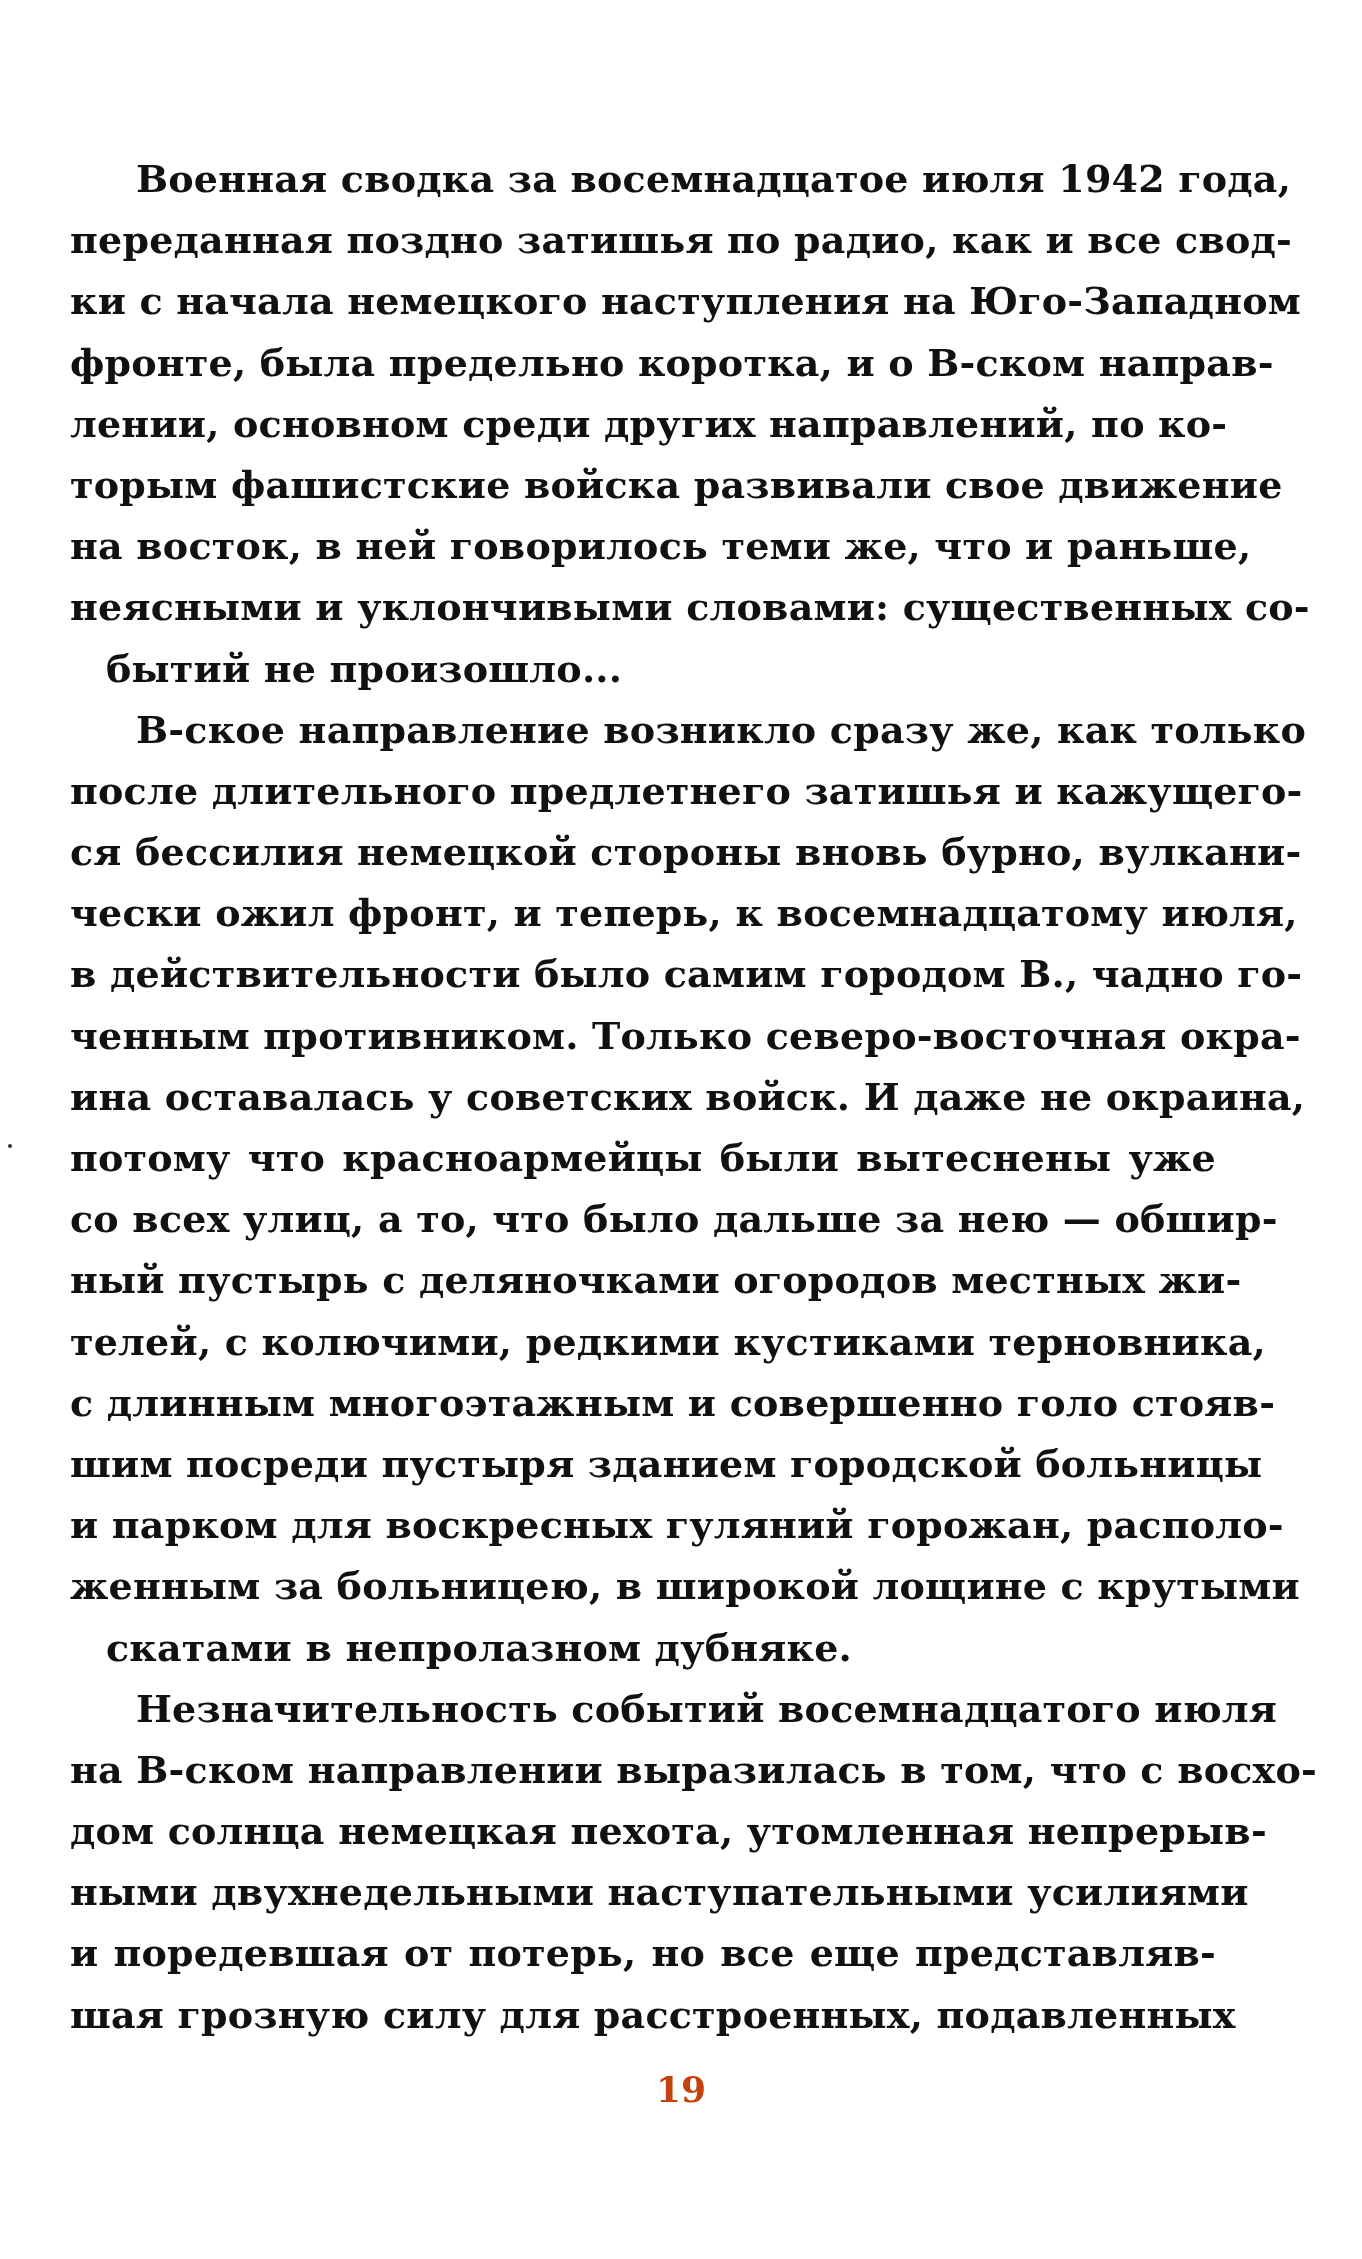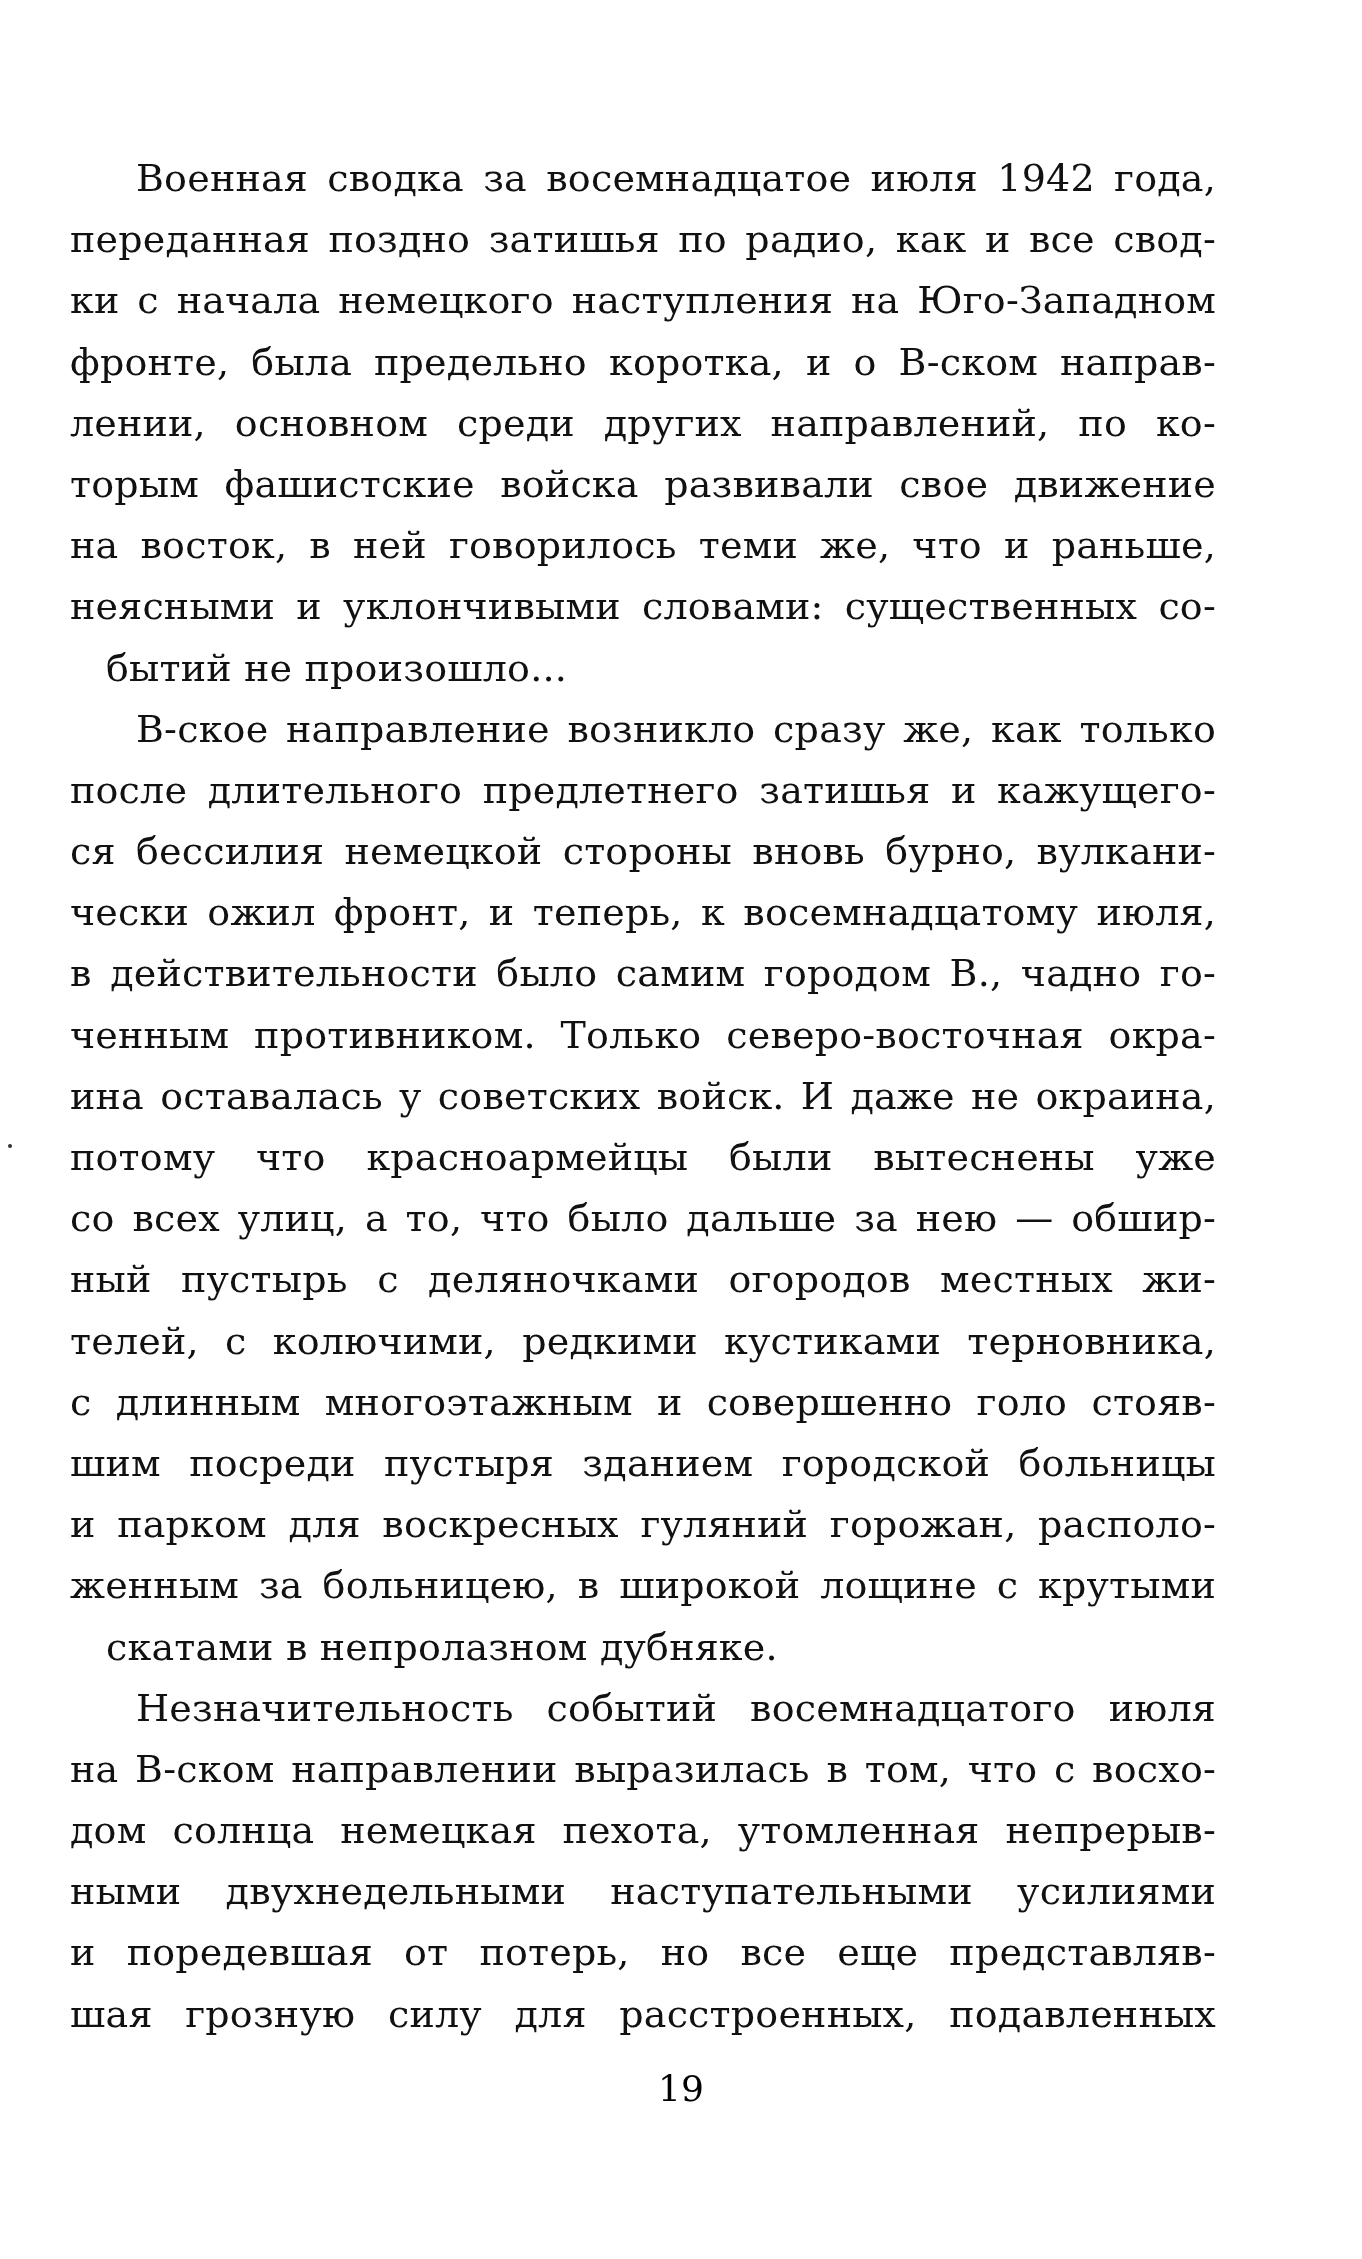--- a/index.html
+++ b/index.html
@@ -4,37 +4,37 @@
 <style>
   html, body { margin: 0; padding: 0; background: #ffffff; }
   body { width: 1362px; height: 2259px; position: relative; overflow: hidden; }
   .page {
     position: absolute; left: 0; top: 0; width: 1362px; height: 2259px;
     background: #ffffff; color: #111111;
   }
   .text-block {
     position: absolute; left: 70px; top: 148px; width: 1146px;
     font-family: "DejaVu Serif", "Liberation Serif", serif;
-    font-weight: normal;
+    font-weight: bold;
     font-size: 38px;
     line-height: 61.2px;
     letter-spacing: 0.2px;
   }
   .line {
     display: block; white-space: nowrap;
     text-align: justify; text-align-last: justify;
     height: 61.2px;
   }
   .line.last { text-align-last: left; margin-left: 36px; }
   .line.indent { padding-left: 66px; }
   .page-number {
     position: absolute; left: 0; width: 1362px; top: 2068px;
     text-align: center;
     font-family: "DejaVu Serif", "Liberation Serif", serif;
-    font-weight: normal; font-size: 36px; color: #000000;
+    font-weight: bold; font-size: 36px; color: #c2410c;
   }
   .stray-dot {
     position: absolute; left: 8px; top: 1144px; width: 4px; height: 4px;
     background: #333; border-radius: 50%;
   }
 </style>
 </head>
 <body>
 
 <div class="page">

